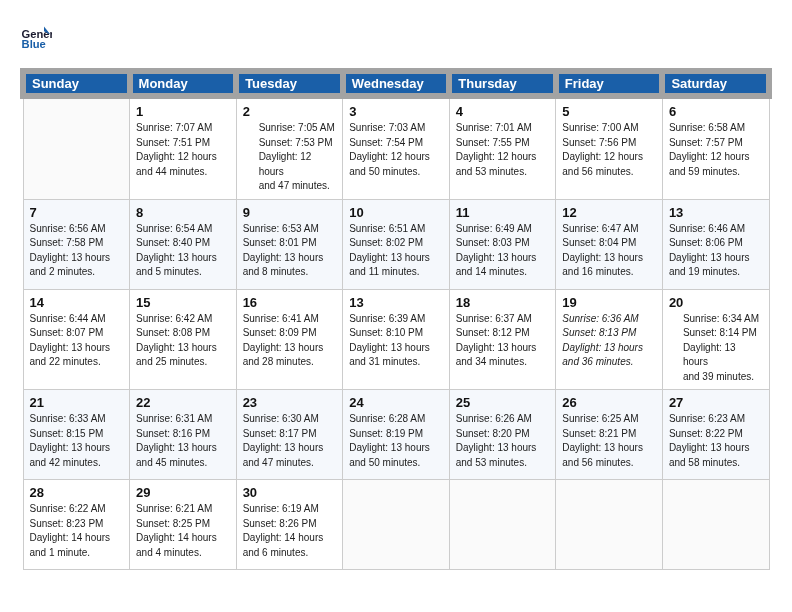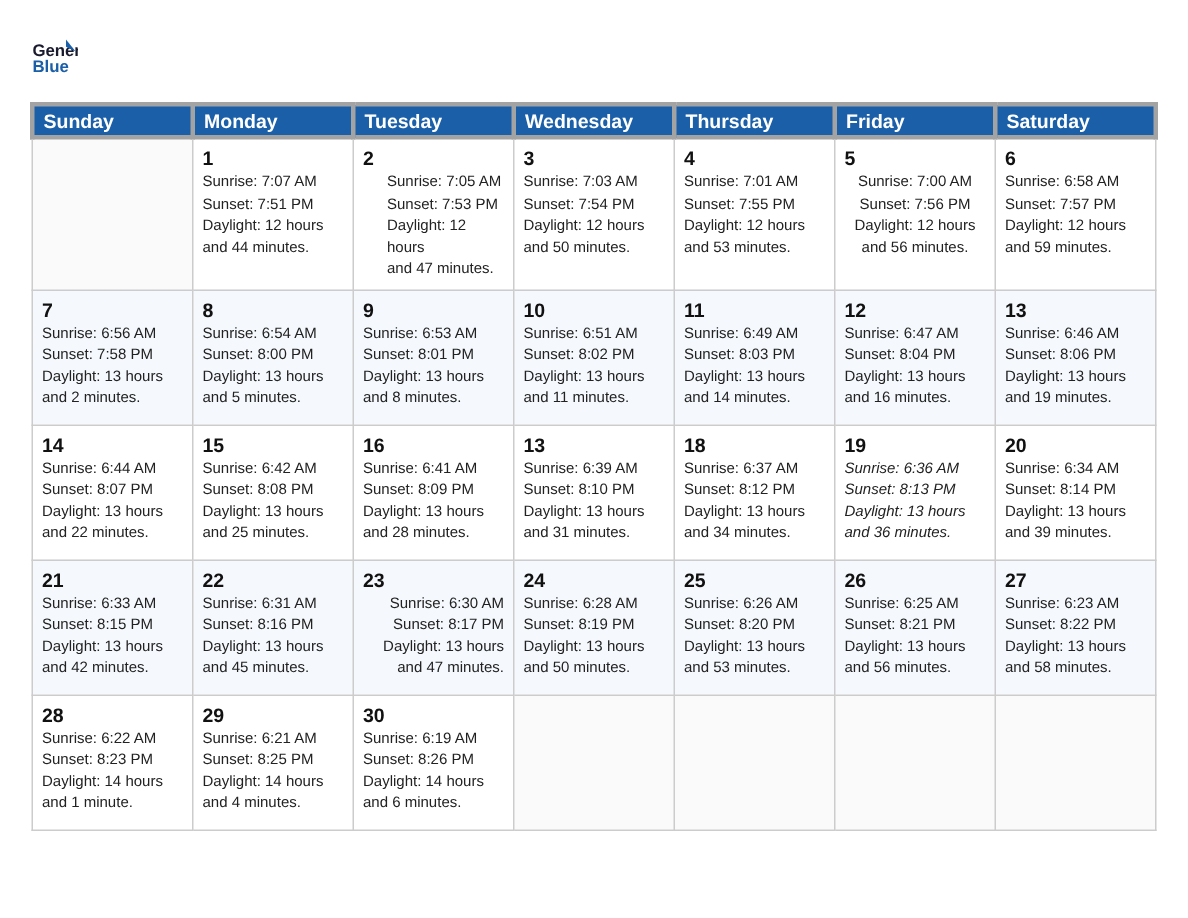--- a/index.html
+++ b/index.html
@@ -42,21 +42,21 @@
       border-collapse: collapse;
       table-layout: fixed;
     }
     thead tr th {
       background-color: #1a5fa8;
       color: #fff;
       font-size: 13px;
       font-weight: bold;
       padding: 2px 6px;
       text-align: left;
-      border: 3px solid #a3a3a3;
+      border: 6px solid #a3a3a3;
     }
     tbody tr td {
       vertical-align: top;
       padding: 5px 6px;
       font-size: 10.5px;
       color: #222;
       border: 1px solid #ccc;
       background: #fff;
       min-height: 80px;
       height: 90px;
@@ -139,21 +139,21 @@
         </td>
         <td>
           <span class="day-number">4</span>
           <div class="day-info" style="white-space: pre-line;">Sunrise: 7:01 AM
 Sunset: 7:55 PM
 Daylight: 12 hours
 and 53 minutes.</div>
         </td>
         <td>
           <span class="day-number">5</span>
-          <div class="day-info" style="white-space: pre-line; text-align: center;">Sunrise: 7:00 AM
+          <div class="day-info" style="white-space: pre-line;">Sunrise: 7:00 AM
 Sunset: 7:56 PM
 Daylight: 12 hours
 and 56 minutes.</div>
         </td>
         <td>
           <span class="day-number">6</span>
           <div class="day-info" style="white-space: pre-line;">Sunrise: 6:58 AM
 Sunset: 7:57 PM
 Daylight: 12 hours
 and 59 minutes.</div>
@@ -163,21 +163,21 @@
         <td>
           <span class="day-number">7</span>
           <div class="day-info" style="white-space: pre-line;">Sunrise: 6:56 AM
 Sunset: 7:58 PM
 Daylight: 13 hours
 and 2 minutes.</div>
         </td>
         <td>
           <span class="day-number">8</span>
           <div class="day-info" style="white-space: pre-line;">Sunrise: 6:54 AM
-Sunset: 8:00 PM
+Sunset: 8:40 PM
 Daylight: 13 hours
 and 5 minutes.</div>
         </td>
         <td>
           <span class="day-number">9</span>
           <div class="day-info" style="white-space: pre-line;">Sunrise: 6:53 AM
 Sunset: 8:01 PM
 Daylight: 13 hours
 and 8 minutes.</div>
         </td>
@@ -248,21 +248,21 @@
         </td>
         <td>
           <span class="day-number">19</span>
           <div class="day-info" style="white-space: pre-line; font-style: italic;">Sunrise: 6:36 AM
 Sunset: 8:13 PM
 Daylight: 13 hours
 and 36 minutes.</div>
         </td>
         <td>
           <span class="day-number">20</span>
-          <div class="day-info" style="white-space: pre-line;">Sunrise: 6:34 AM
+          <div class="day-info" style="white-space: pre-line; margin-left: 14px;">Sunrise: 6:34 AM
 Sunset: 8:14 PM
 Daylight: 13 hours
 and 39 minutes.</div>
         </td>
       </tr>
       <tr>
         <td>
           <span class="day-number">21</span>
           <div class="day-info" style="white-space: pre-line;">Sunrise: 6:33 AM
 Sunset: 8:15 PM
@@ -271,21 +271,21 @@
         </td>
         <td>
           <span class="day-number">22</span>
           <div class="day-info" style="white-space: pre-line;">Sunrise: 6:31 AM
 Sunset: 8:16 PM
 Daylight: 13 hours
 and 45 minutes.</div>
         </td>
         <td>
           <span class="day-number">23</span>
-          <div class="day-info" style="white-space: pre-line; text-align: right;">Sunrise: 6:30 AM
+          <div class="day-info" style="white-space: pre-line;">Sunrise: 6:30 AM
 Sunset: 8:17 PM
 Daylight: 13 hours
 and 47 minutes.</div>
         </td>
         <td>
           <span class="day-number">24</span>
           <div class="day-info" style="white-space: pre-line;">Sunrise: 6:28 AM
 Sunset: 8:19 PM
 Daylight: 13 hours
 and 50 minutes.</div>

